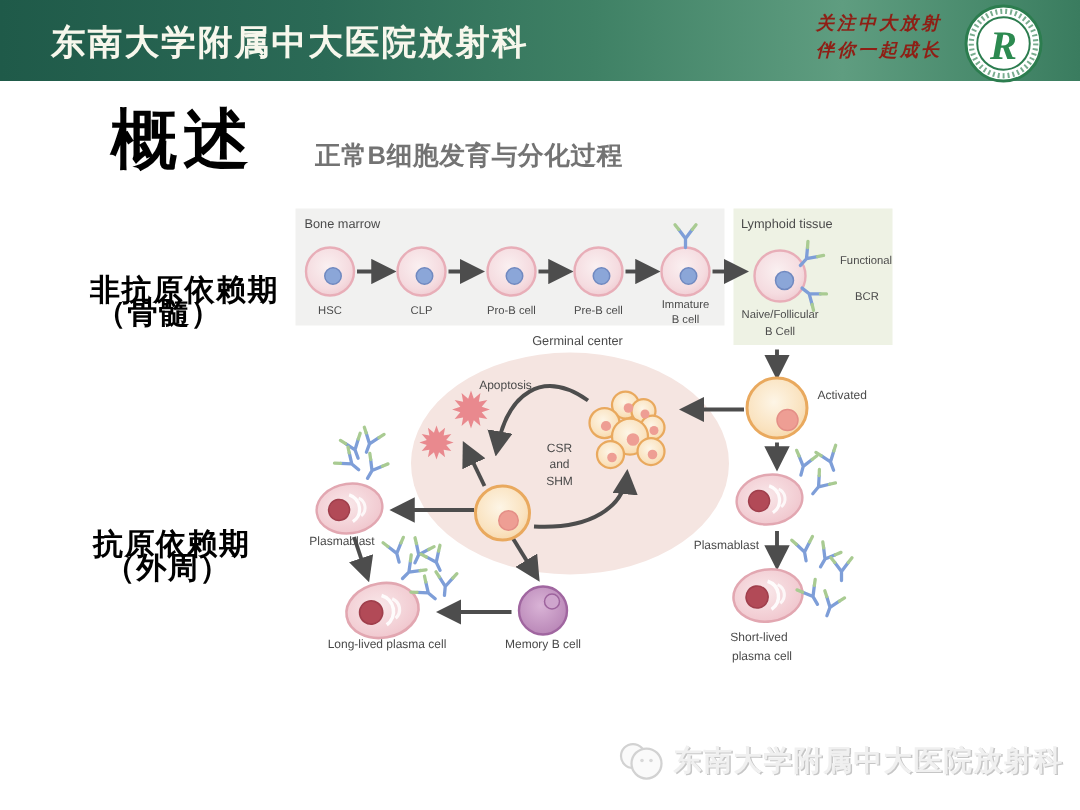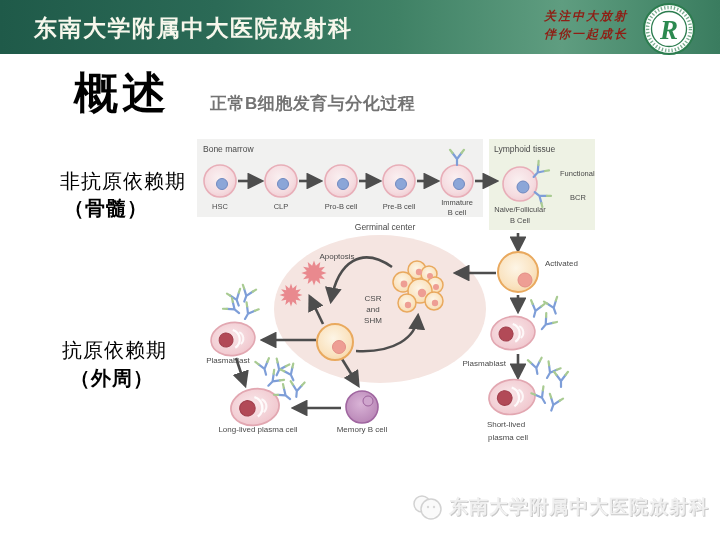--- a/index.html
+++ b/index.html
@@ -12,38 +12,38 @@
     position:absolute; left:0; top:0; width:720px; height:54px;
     background:linear-gradient(90deg,#1f5a49 0%, #2b6a56 30%, #3f8165 55%, #5f9d80 78%, #47896b 92%, #3a7c5f 100%);
   }
   .hdr-title {
     position:absolute; left:34px; top:13px;
     font-family:"Liberation Serif", serif; font-size:23px; font-weight:600;
     color:#f7f7ec; letter-spacing:1.5px; white-space:nowrap;
   }
   .hdr-slogan {
     position:absolute; right:92px; top:7px;
-    font-family:Liberation Serif, serif; font-style:italic; font-weight:bold;
+    font-family:Liberation Mono, monospace; font-style:italic; font-weight:bold;
     font-size:12px; line-height:18px; color:#8e1f15; letter-spacing:2px; white-space:nowrap;
   }
   .hdr-slogan .line2 { }
   .hdr-logo { position:absolute; left:642px; top:2px; }
 
   
   .page-title {
     position:absolute; left:54px; top:64px;
     font-size:44px; font-weight:800; color:#000; letter-spacing:4px;margin-left:20px;
   }
   .subtitle {
     position:absolute; left:210px; top:92px;
     font-size:17px; font-weight:bold; color:#737373; letter-spacing:0.5px;
   }
 
   
-  .stage-name { position:absolute; font-size:20px; font-weight:normal; color:#000; letter-spacing:1px; white-space:nowrap; }
+  .stage-name { position:absolute; font-size:20px; font-weight:bold; color:#000; letter-spacing:1px; white-space:nowrap;margin-top:12px; }
   .stage-loc  { position:absolute; font-size:20px; font-weight:bold; color:#000000; letter-spacing:1px; white-space:nowrap; }
   .s1n { left:60px; top:168px; }
   .s1l { left:64px; top:195px; }
   .s2n { left:62px; top:337px; }
   .s2l { left:70px; top:365px;text-align:right; }
 
   
   .diagram { position:absolute; left:185px; top:130px; }
   .dlabel { font-family:"Liberation Sans", sans-serif; fill:#4a4a4a; }
 

